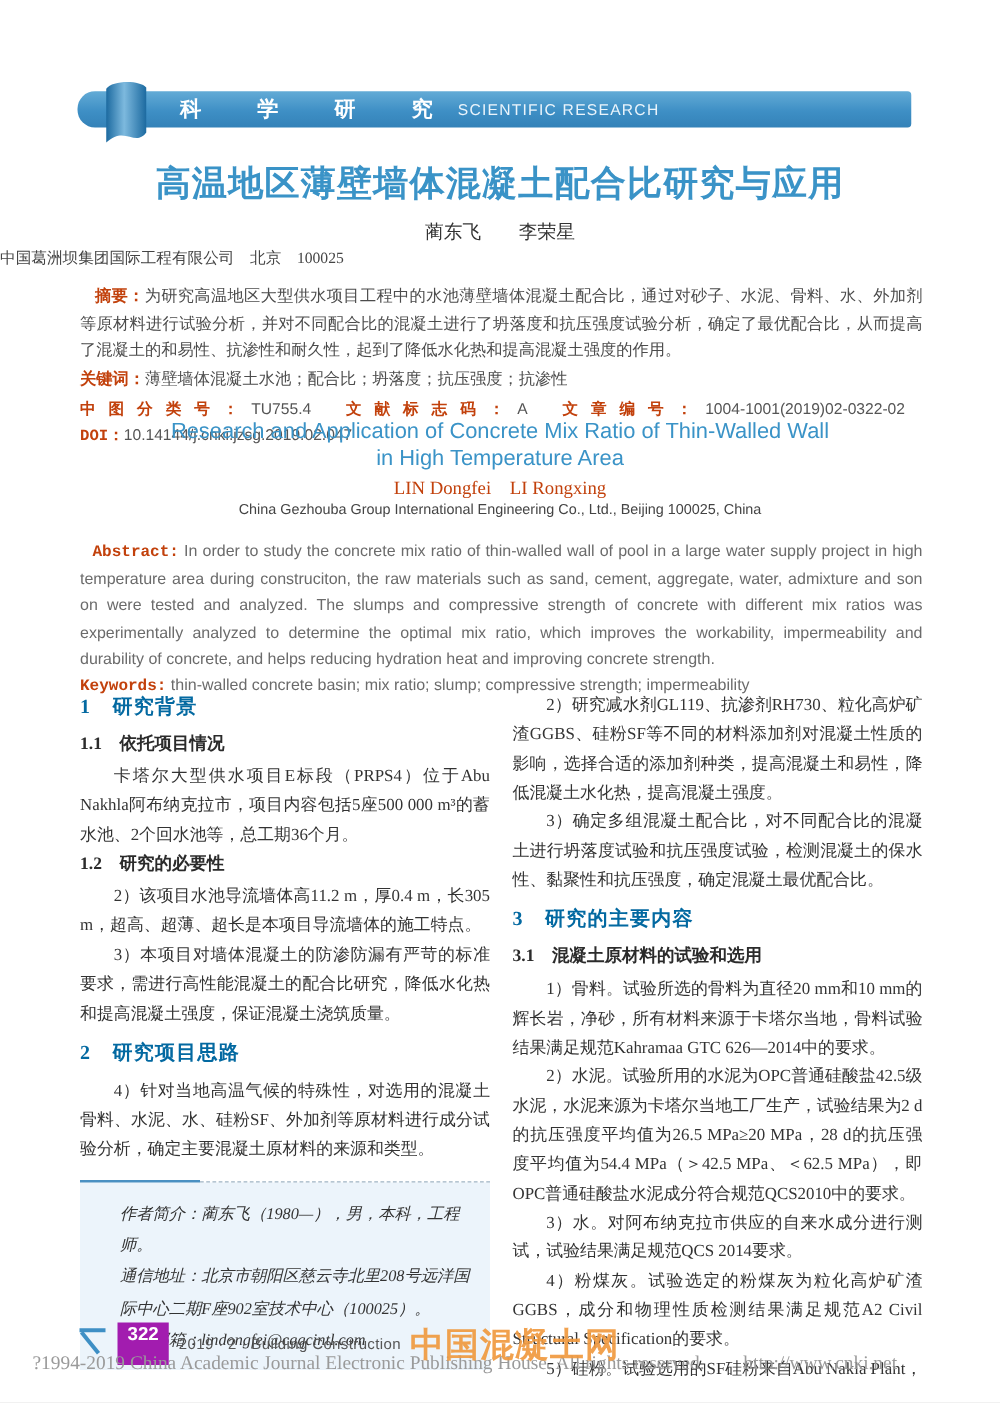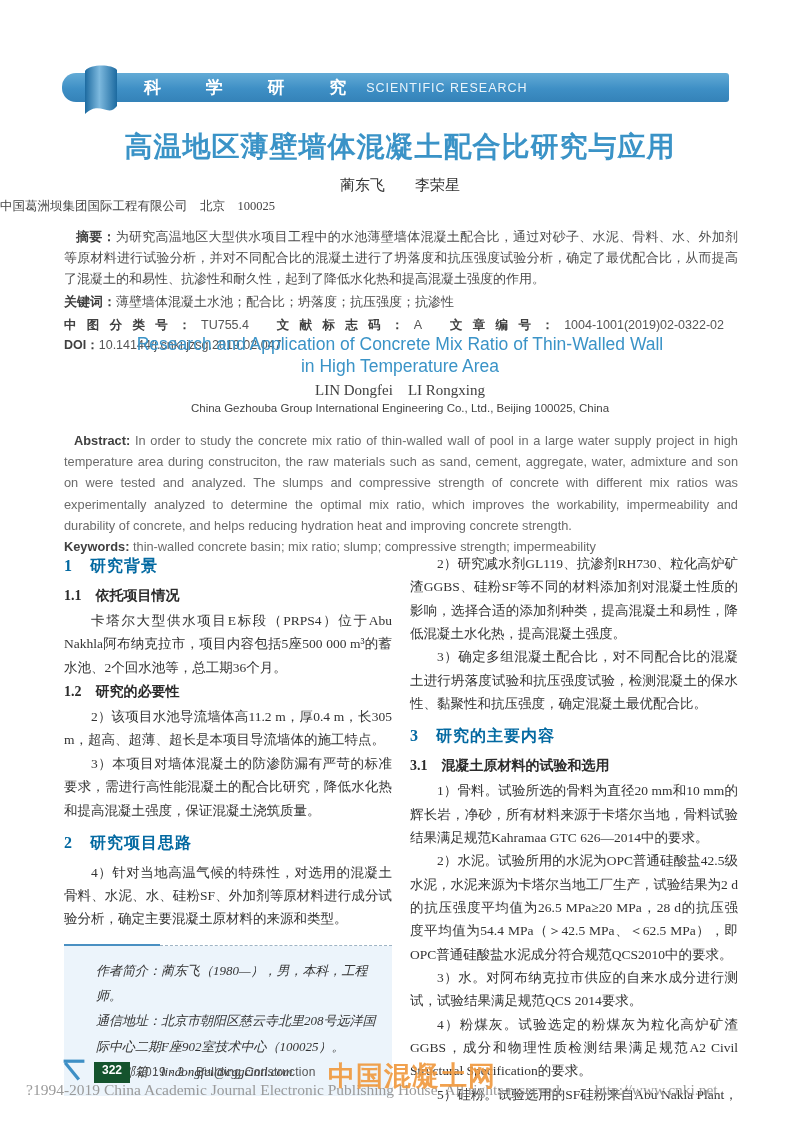--- a/index.html
+++ b/index.html
@@ -33,31 +33,31 @@
   }
   .cn-authors { position:absolute; top:176px; width:100%; text-align:center; font-size:15px; color:#333; }
   .cn-affil   { position:absolute; top:198px; width:100%; font-size:12.5px; color:#444; }
   
   .abs-cn {
     position:absolute; left:64px; top:226px; width:674px;
     font-family:"Liberation Sans","DejaVu Sans",sans-serif;
     font-size:13px; line-height:1.62; color:#4c4c4c; text-align:justify;
   }
   .abs-cn p.first { text-indent:12px; }
-  .lbl { font-weight:bold; color:#404040; }
+  .lbl { font-weight:bold; color:#c2410c;font-family:Liberation Mono, monospace; }
   .kw-line { margin-top:2px; }
   .meta-line { margin-top:3px; font-size:12.5px; color:#555; }
   .meta-line .pair { margin-right:14px; white-space:nowrap; }
   
   .en-title {
     position:absolute; top:334px; width:100%; text-align:center;
     font-family:"Liberation Sans","DejaVu Sans",sans-serif;
     font-size:17.5px; color:#3a93c7; line-height:1.25;
   }
-  .en-authors { position:absolute; top:381px; width:100%; text-align:center; font-size:15px; color:#404040; }
+  .en-authors { position:absolute; top:381px; width:100%; text-align:center; font-size:15px; color:#c2410c; }
   .en-affil {
     position:absolute; top:402px; width:100%; text-align:center;
     font-family:"Liberation Sans","DejaVu Sans",sans-serif; font-size:11.5px; color:#444;
   }
   .abs-en {
     position:absolute; left:64px; top:430px; width:674px;
     font-family:"Liberation Sans","DejaVu Sans",sans-serif;
     font-size:12.8px; line-height:1.66; color:#6b6b6b; text-align:justify;
   }
   .abs-en p.first { text-indent:10px; }
@@ -82,22 +82,22 @@
     background:#ecf4fb; padding:12px 10px 12px 32px; margin-top:0;
     font-style:italic; font-size:13px; line-height:1.95; color:#333; text-align:left;
   }
   .bio-panel div { text-indent:0; }
   
   .footer-row {
     position:absolute; left:62px; top:1058px; display:flex; align-items:center; gap:8px;
     font-family:"Liberation Sans","DejaVu Sans",sans-serif;
   }
   .page-badge {
-    background:#14532d; color:#fff; font-weight:bold; font-size:12px;
-    padding:2px 8px 7px 8px; line-height:1;
+    background:#a21caf; color:#fff; font-weight:bold; font-size:15px;
+    padding:2px 8px 17px 8px; line-height:1;
   }
   .journal-name { font-size:12px; color:#555; letter-spacing:0.3px; }
   .watermark {
     position:absolute; left:328px; top:1058px;
     font-family:"Liberation Sans","DejaVu Sans",sans-serif;
     font-size:27px; font-weight:bold; color:#f09a40; letter-spacing:1px; opacity:0.92;
     z-index:3;
   }
   .copyright {
     position:absolute; left:26px; top:1080px; width:720px;

